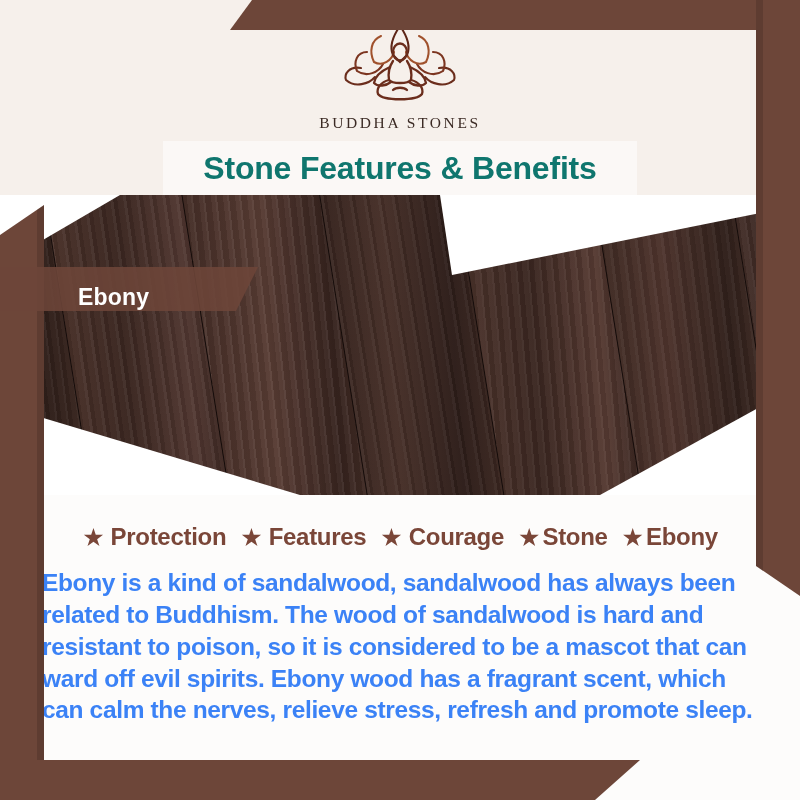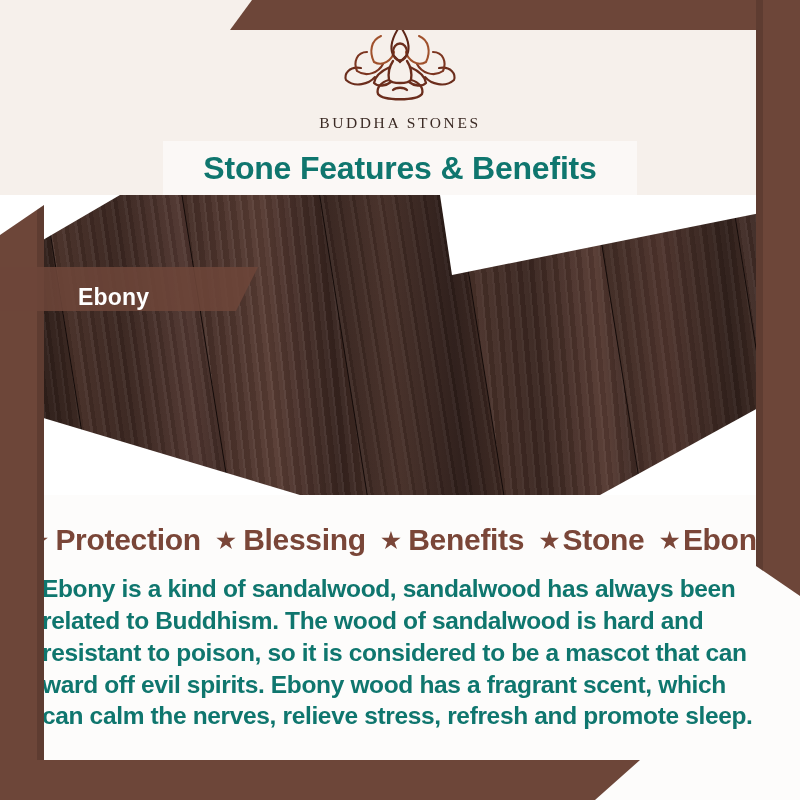--- a/index.html
+++ b/index.html
@@ -151,29 +151,29 @@
     background:#fdfcfb; z-index:3;
   }
   .benefits {
     display:flex; align-items:center; justify-content:center;
     gap:14px;
     padding-top:28px;
     color:#7a4638;
   }
   .benefit { display:flex; align-items:center; gap:6px; }
   .benefit .star { font-size:25px; line-height:1; color:#7a4638; }
-  .benefit .blabel { font-size:30px; font-weight:bold; letter-spacing:-.3px; }
+  .benefit .blabel { font-size:24px; font-weight:bold; letter-spacing:-.3px; }
   .tight { gap:2px; }
 
   .body-copy {
     margin:16px 42px 0 42px;
     font-size:24.5px;
     line-height:1.30;
     font-weight:bold;
-    color:#0f766e;
+    color:#3b82f6;
     letter-spacing:-0.35px;
     text-align:left;
   }
 </style>
 </head>
 <body>
 
 <div id="card">
 
   <div class="header">
@@ -255,25 +255,25 @@
   </div>
 
   <div class="content">
     <div class="benefits">
       <div class="benefit">
         <span class="star">★</span>
         <span class="blabel">Protection</span>
       </div>
       <div class="benefit">
         <span class="star">★</span>
-        <span class="blabel">Blessing</span>
+        <span class="blabel">Features</span>
       </div>
       <div class="benefit">
         <span class="star">★</span>
-        <span class="blabel">Benefits</span>
+        <span class="blabel">Courage</span>
       </div>
       <div class="benefit tight">
         <span class="star">★</span>
         <span class="blabel">Stone</span>
       </div>
       <div class="benefit tight">
         <span class="star">★</span>
         <span class="blabel">Ebony</span>
       </div>
     </div>

